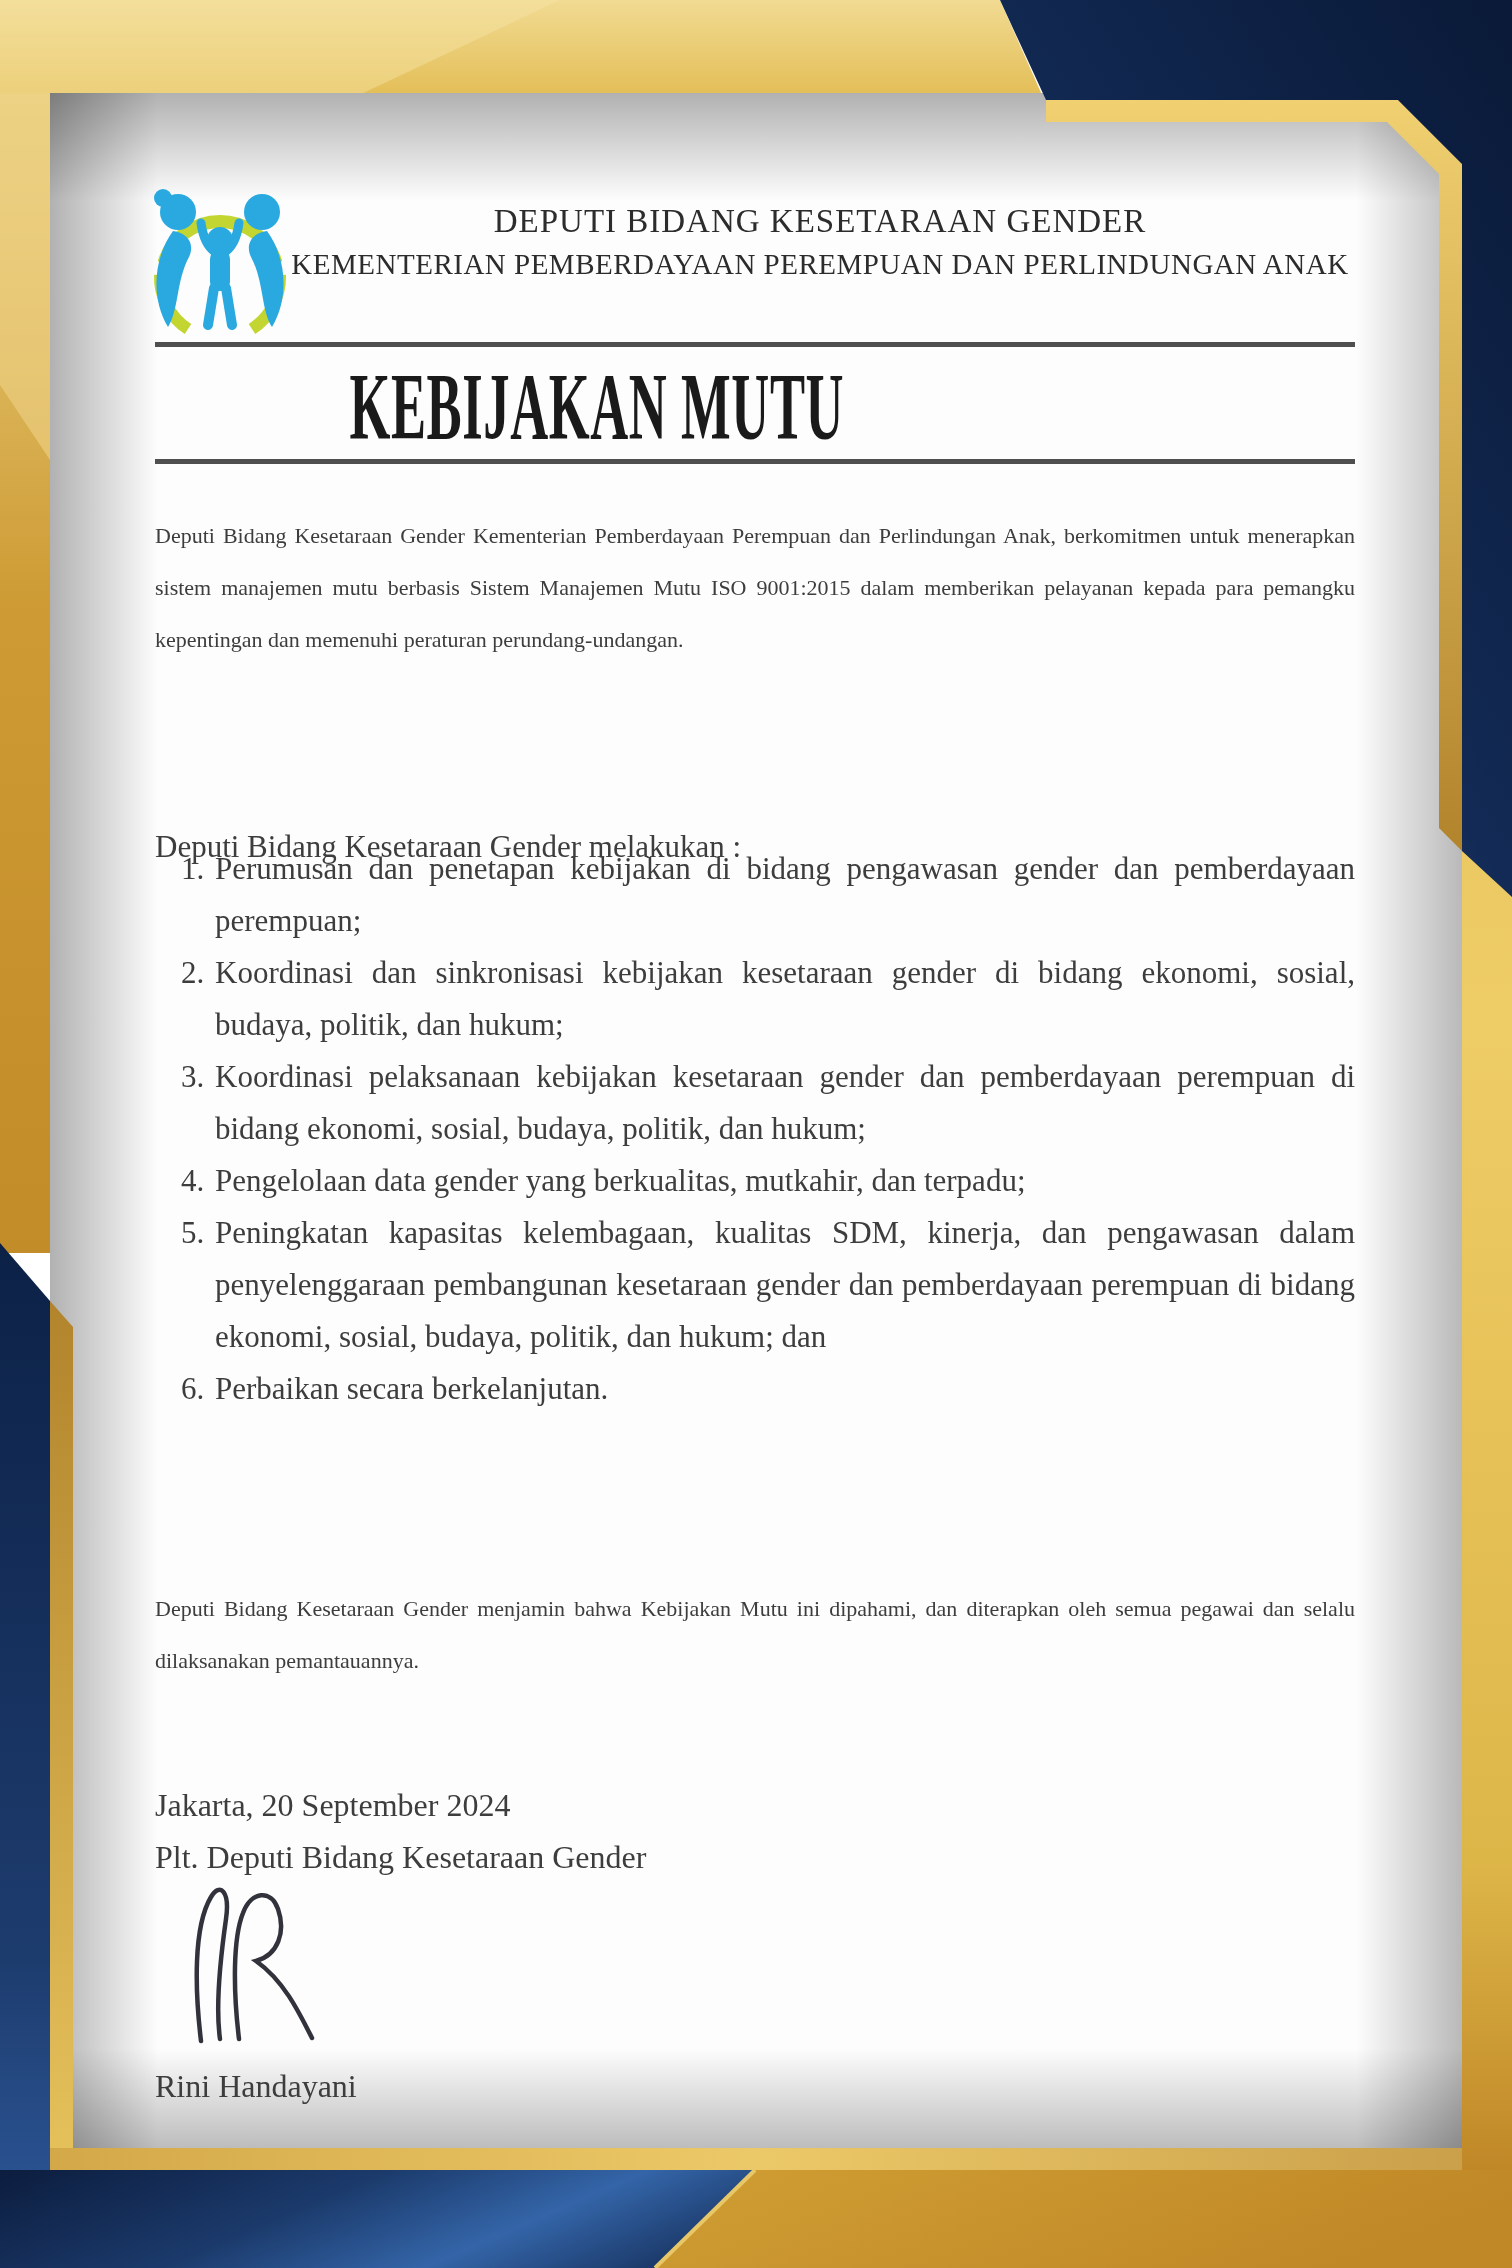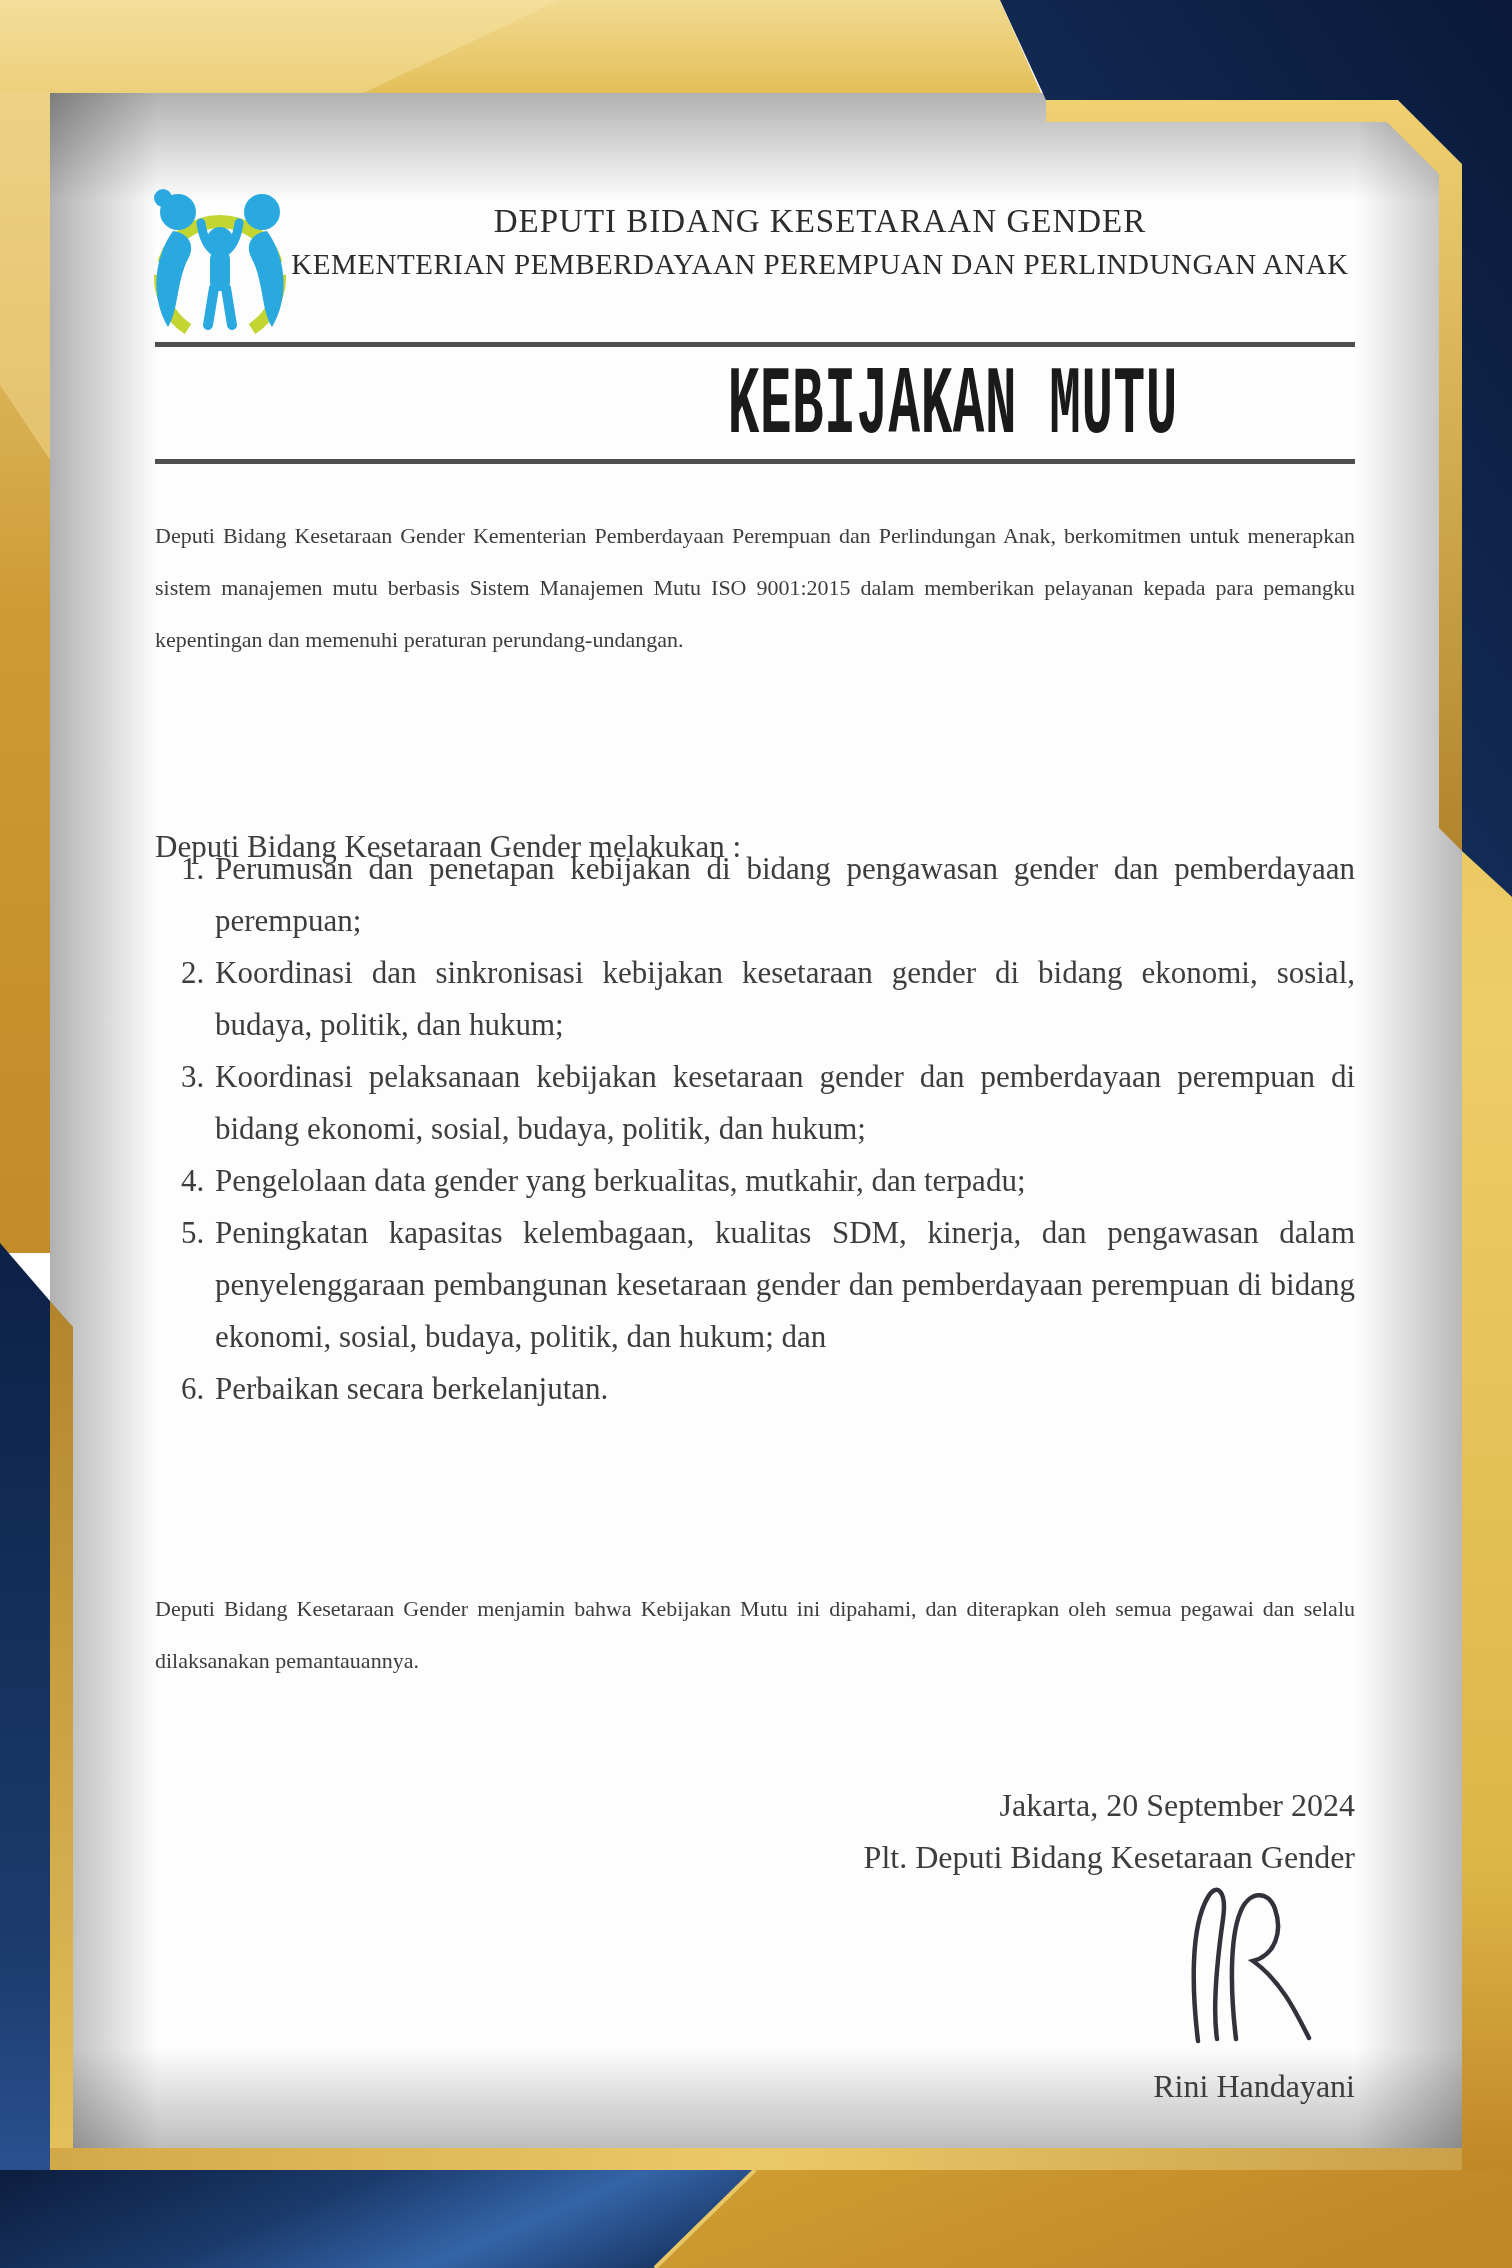--- a/index.html
+++ b/index.html
@@ -23,22 +23,22 @@
   }
   .org-line1{font-size:33px; line-height:42px; letter-spacing:1px;}
   .org-line2{font-size:29px; line-height:44px; letter-spacing:0.5px;}
 
   .rule{position:absolute; left:155px; width:1200px; height:5px; background:var(--rule);}
   .rule-top{top:342px;}
   .rule-bottom{top:459px;}
 
   .doc-title{
     position:absolute; left:155px; top:356px; width:1200px; height:100px;
-    text-align:right; color:var(--title);
-    font-family:Liberation Mono, monospace; font-weight:700;
+    text-align:left; color:var(--title);
+    font-family:Liberation Serif, serif; font-weight:700;
   }
   .doc-title > span{
     display:inline-block; font-size:94px; line-height:100px; letter-spacing:1px;
     transform:scale(0.56,1.02); transform-origin:50% 50%;
   }
 
   .para{
     position:absolute; left:155px; width:1200px;
     font-size:22px; line-height:52px; text-align:justify;
   }
@@ -52,21 +52,21 @@
   }
   .policy-list li{
     position:relative; padding-left:60px; text-align:justify; counter-increment:item;
   }
   .policy-list li::before{
     content:counter(item) "."; position:absolute; left:26px; top:0;
   }
   .para-closing{top:1561px;}
 
   .sig-block{
-    position:absolute; left:155px; width:1200px; top:1779px; text-align:right;
+    position:absolute; left:155px; width:1200px; top:1779px; text-align:left;
     font-size:32px; line-height:52px;
   }
   .sig-line{white-space:nowrap;}
   .sig-draw{display:inline-block; width:175px; height:162px; margin-right:28px;}
 </style>
 </head>
 <body>
 
 <div class="stage">
 

